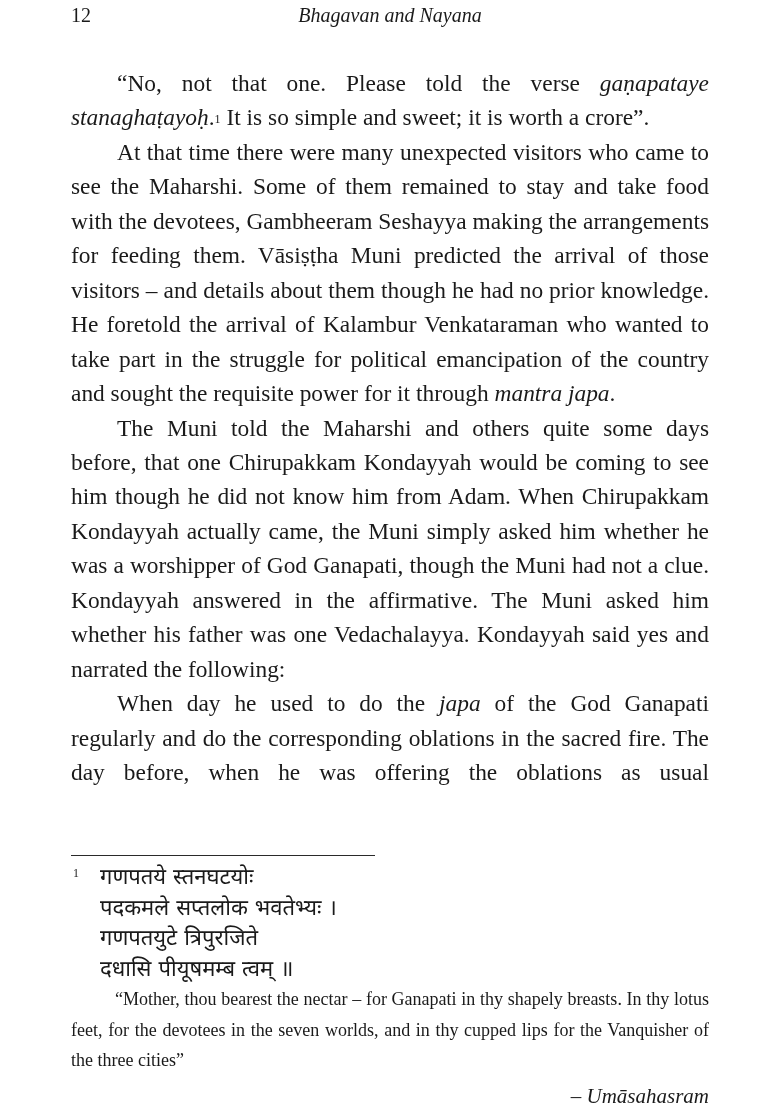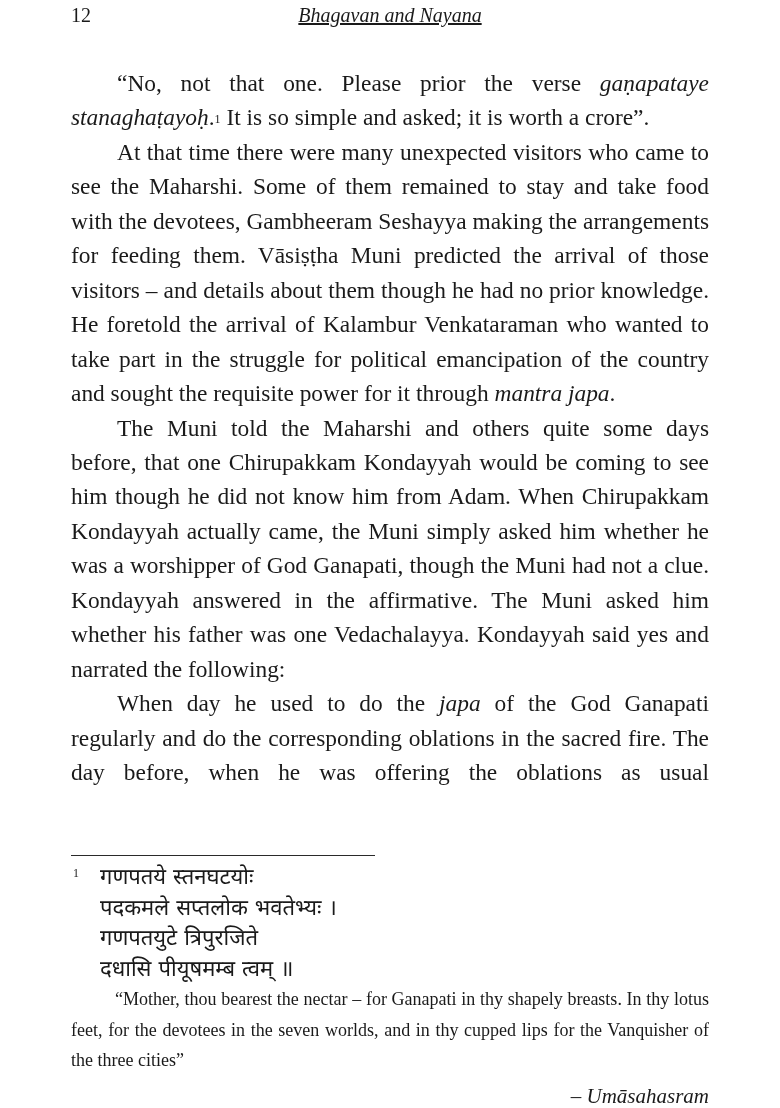--- a/index.html
+++ b/index.html
@@ -29,21 +29,20 @@
       left: 71px;
       top: 0;
     }
     .running-title {
       position: absolute;
       left: 0;
       width: 780px;
       text-align: center;
       font-style: italic;
       top: 0;
-      text-decoration: underline;
     }
     .body-text {
       position: absolute;
       left: 71px;
       top: 66px;
       width: 638px;
       font-size: 23.4px;
       line-height: 34.45px;
     }
     .body-text p {
@@ -108,21 +107,21 @@
   </style>
 </head>
 <body>
 
 <div class="running-head">
   <span class="page-number">12</span>
   <span class="running-title">Bhagavan and Nayana</span>
 </div>
 
 <div class="body-text">
-  <p class="indent"><span>“No, not that one. Please prior the verse </span><i>gaṇapataye stanaghaṭayoḥ</i><span>.</span><sup class="fn-ref">1</sup><span> It is so simple and asked; it is worth a crore”.</span></p>
+  <p class="indent"><span>“No, not that one. Please told the verse </span><i>gaṇapataye stanaghaṭayoḥ</i><span>.</span><sup class="fn-ref">1</sup><span> It is so simple and sweet; it is worth a crore”.</span></p>
   <p class="indent"><span>At that time there were many unexpected visitors who came to see the Maharshi. Some of them remained to stay and take food with the devotees, Gambheeram Seshayya making the arrangements for feeding them. Vāsiṣṭha Muni predicted the arrival of those visitors – and details about them though he had no prior knowledge. He foretold the arrival of Kalambur Venkataraman who wanted to take part in the struggle for political emancipation of the country and sought the requisite power for it through </span><i>mantra japa</i><span>.</span></p>
   <p class="indent">The Muni told the Maharshi and others quite some days before, that one Chirupakkam Kondayyah would be coming to see him though he did not know him from Adam. When Chirupakkam Kondayyah actually came, the Muni simply asked him whether he was a worshipper of God Ganapati, though the Muni had not a clue. Kondayyah answered in the affirmative. The Muni asked him whether his father was one Vedachalayya. Kondayyah said yes and narrated the following:</p>
   <p class="indent last-just"><span>When day he used to do the </span><i>japa</i><span> of the God Ganapati regularly and do the corresponding oblations in the sacred fire. The day before, when he was offering the oblations as usual</span></p>
 </div>
 
 <div class="footnote-rule"></div>
 
 <div class="footnote">
   <span class="fn-marker">1</span>
   <div class="sanskrit">

